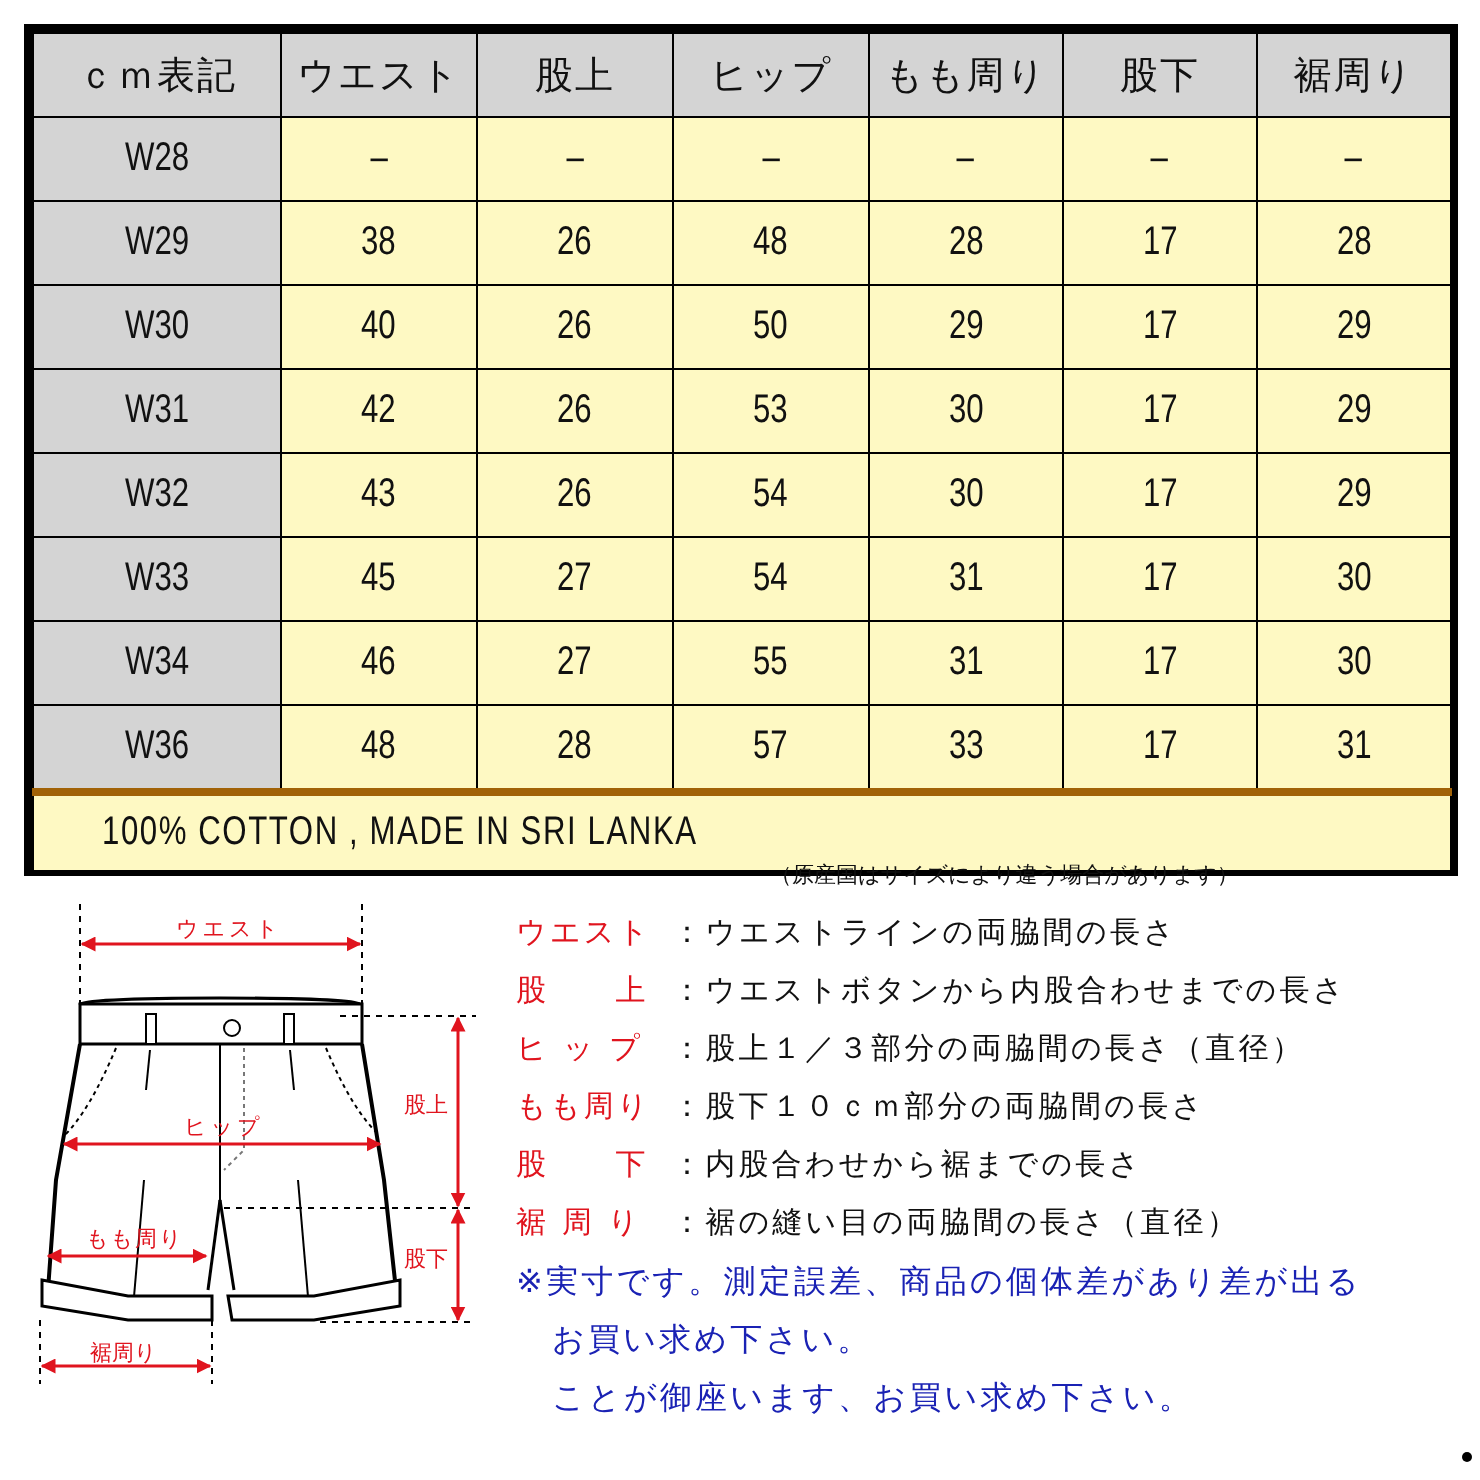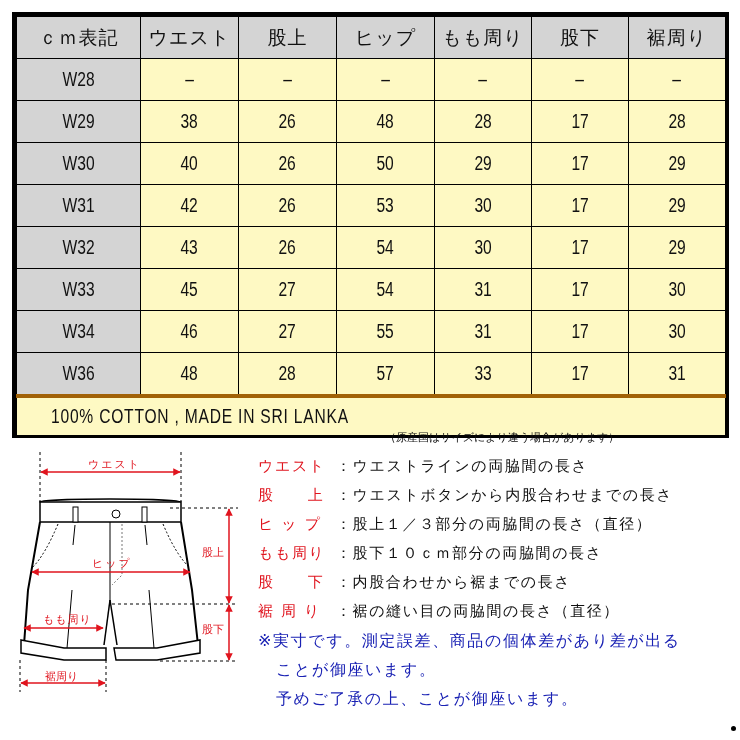--- a/index.html
+++ b/index.html
@@ -214,17 +214,17 @@
 
 <div class="legend">
   <div class="legend-row"><span class="legend-term">ウエスト</span><span class="legend-colon">：</span><span class="legend-desc">ウエストラインの両脇間の長さ</span></div>
   <div class="legend-row"><span class="legend-term">股　　上</span><span class="legend-colon">：</span><span class="legend-desc">ウエストボタンから内股合わせまでの長さ</span></div>
   <div class="legend-row"><span class="legend-term">ヒ ッ プ</span><span class="legend-colon">：</span><span class="legend-desc">股上１／３部分の両脇間の長さ（直径）</span></div>
   <div class="legend-row"><span class="legend-term">もも周り</span><span class="legend-colon">：</span><span class="legend-desc">股下１０ｃｍ部分の両脇間の長さ</span></div>
   <div class="legend-row"><span class="legend-term">股　　下</span><span class="legend-colon">：</span><span class="legend-desc">内股合わせから裾までの長さ</span></div>
   <div class="legend-row"><span class="legend-term">裾 周 り</span><span class="legend-colon">：</span><span class="legend-desc">裾の縫い目の両脇間の長さ（直径）</span></div>
   <div class="notice">
     <div class="notice-line">※実寸です。測定誤差、商品の個体差があり差が出る</div>
-    <div class="notice-line indent">ことが御座います。</div>
-    <div class="notice-line indent">予めご了承の上、ことが御座います。</div>
+    <div class="notice-line indent">お買い求め下さい。</div>
+    <div class="notice-line indent">ことが御座います、お買い求め下さい。</div>
   </div>
 </div>
 <div class="dot"></div>
 
 </body></html>

